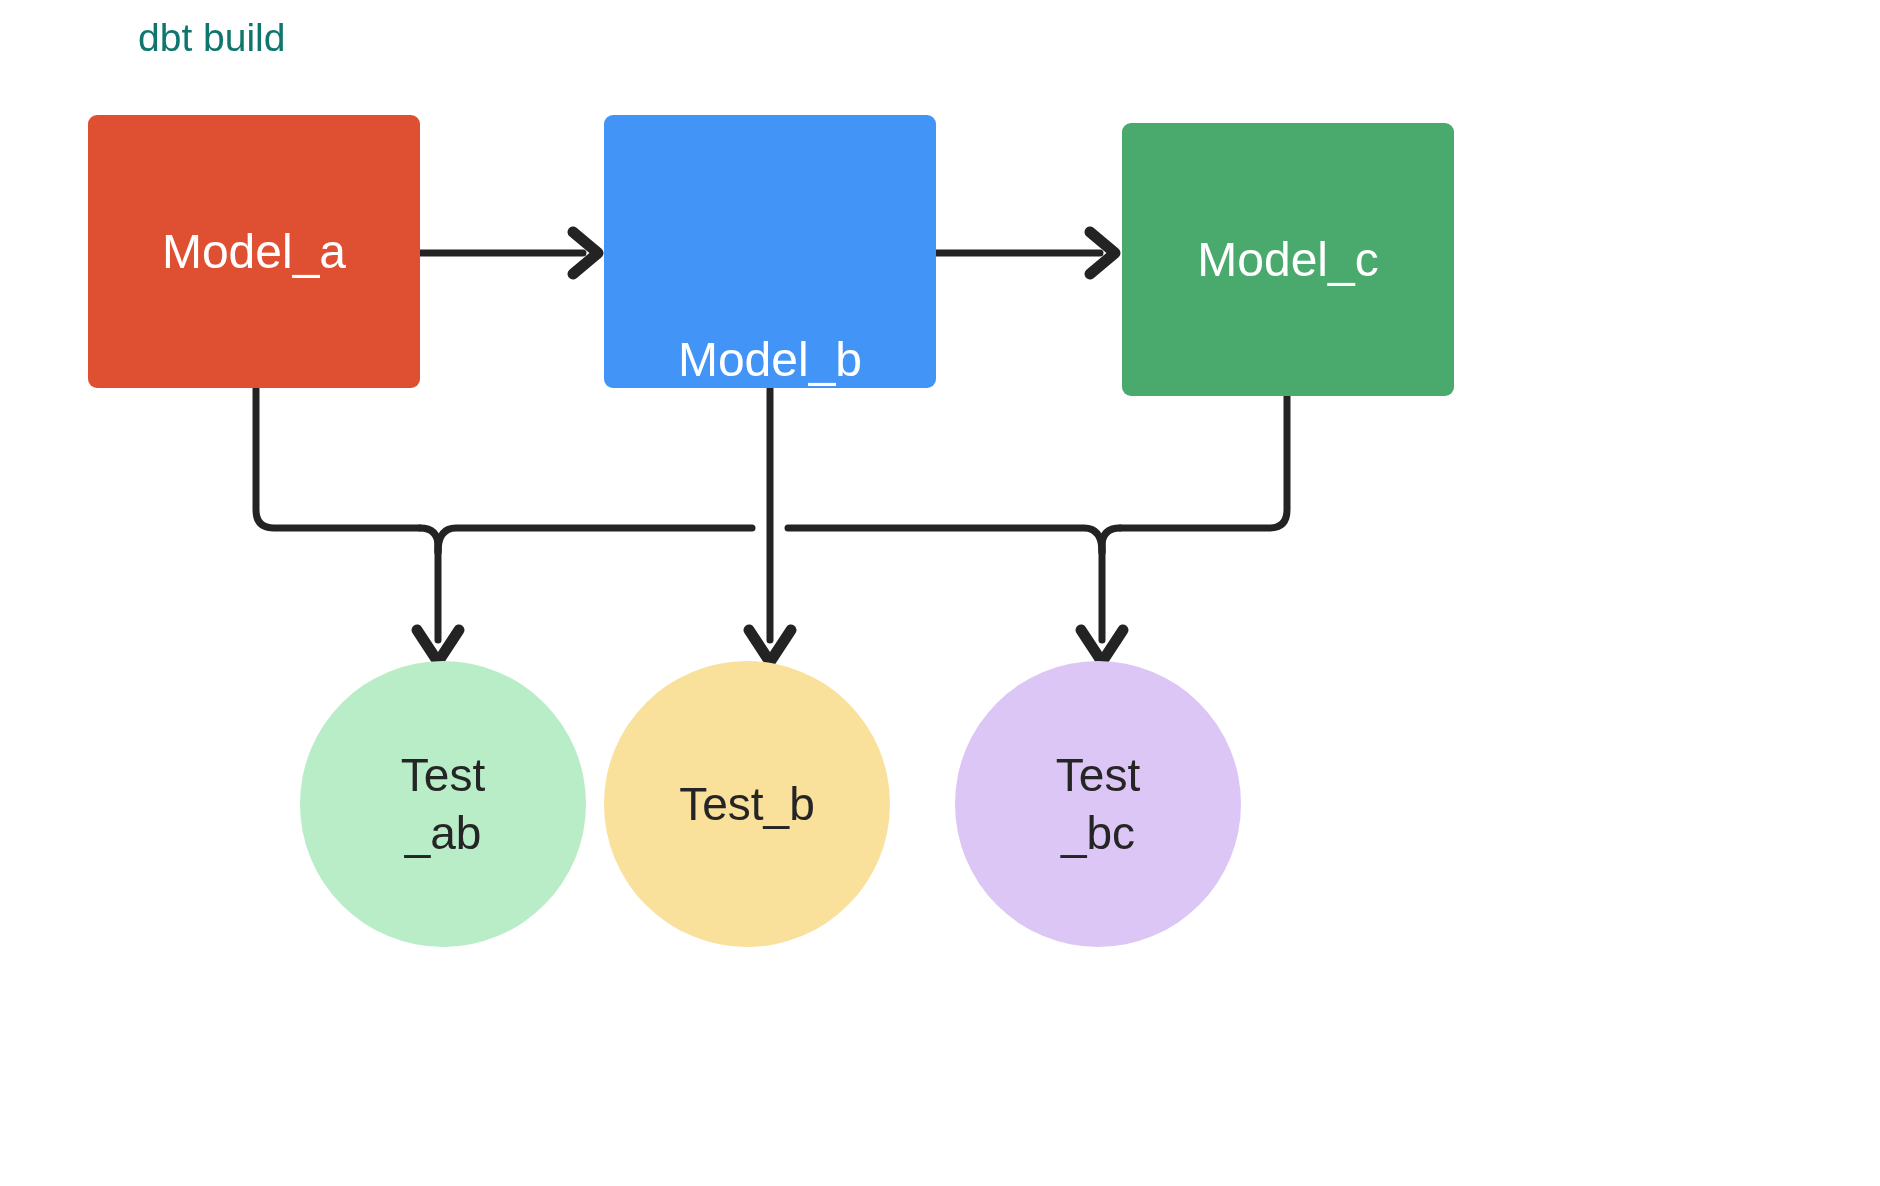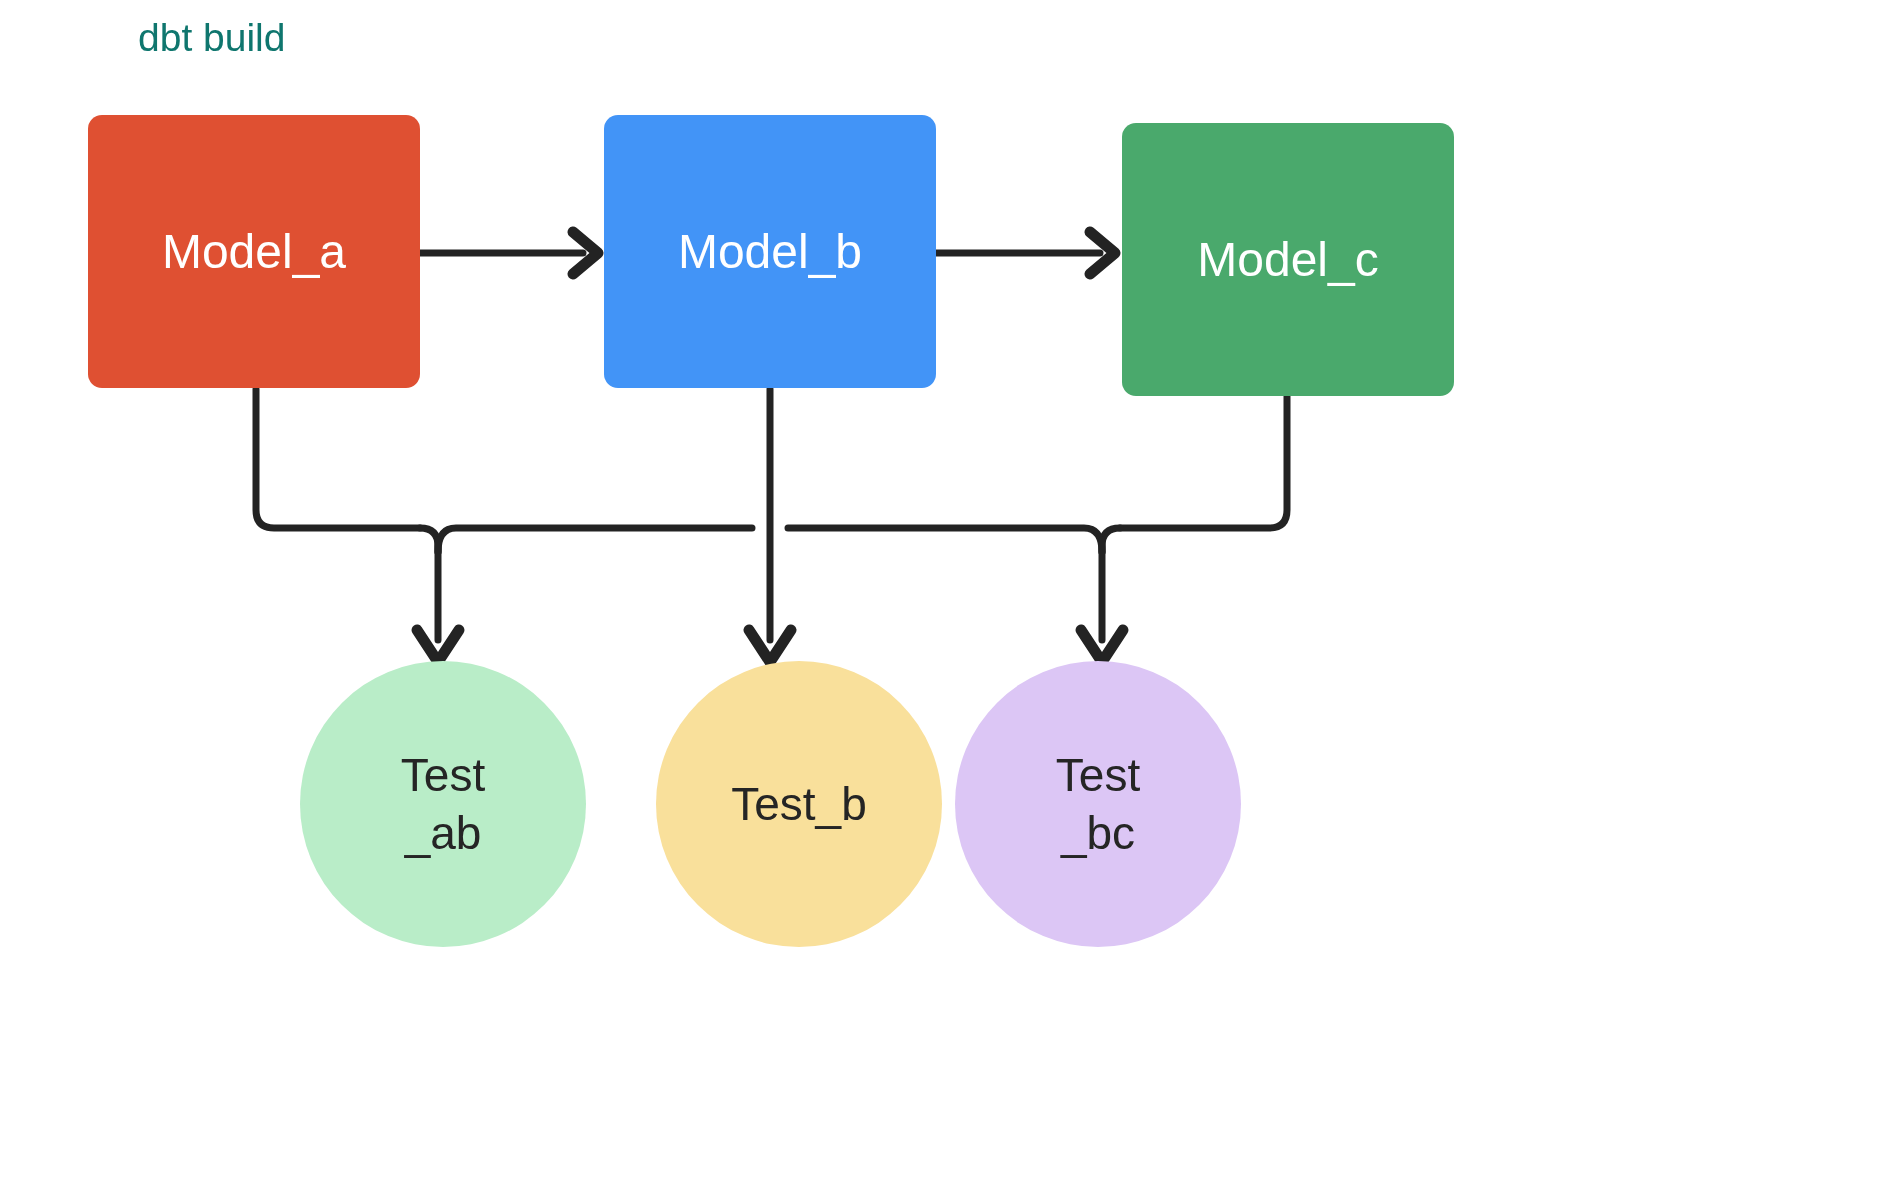--- a/index.html
+++ b/index.html
@@ -24,36 +24,36 @@
     font-size: 39px;
     line-height: 48px;
     color: #0f766e;
     font-family: "Liberation Sans", sans-serif;
     white-space: nowrap;
   }
   .model-node {
     position: absolute;
     width: 332px;
     height: 273px;
-    border-radius: 14px;
+    border-radius: 9px;
     display: flex;
     align-items: center;
     justify-content: center;
     box-sizing: border-box;
   }
   .model-label {
     color: #ffffff;
     font-size: 48px;
     line-height: 56px;
     font-family: "Liberation Sans", sans-serif;
     white-space: nowrap;
     letter-spacing: 0px;
   }
   #node-model-a { left: 88px;  top: 115px; }
-  #node-model-b { left: 604px; top: 115px; }
+  #node-model-b { left: 604px; top: 115px; align-items: flex-end; }
   #node-model-c { left: 1122px;top: 123px; text-align: right; }
 
   .test-node {
     position: absolute;
     width: 286px;
     height: 286px;
     border-radius: 50%;
     display: flex;
     align-items: center;
     justify-content: center;
@@ -61,21 +61,21 @@
   }
   .test-label {
     color: #252525;
     font-size: 46px;
     line-height: 58px;
     font-family: "Liberation Sans", sans-serif;
     text-align: center;
     white-space: pre-line;
   }
   #node-test-ab { left: 300px;  top: 661px; }
-  #node-test-b  { left: 656px;  top: 661px; }
+  #node-test-b  { left: 604px;  top: 661px; }
   #node-test-bc { left: 955px;  top: 661px; }
 
   #edge-layer {
     position: absolute;
     left: 0; top: 0;
     width: 1880px;
     height: 1186px;
     pointer-events: none;
   }
 </style>

